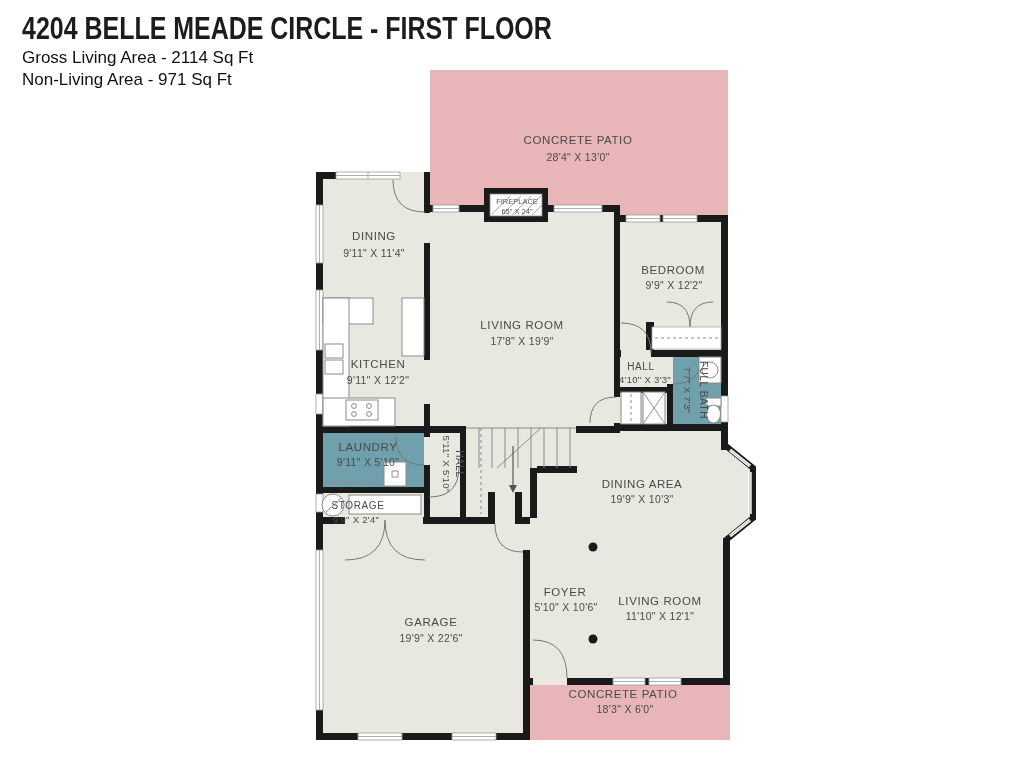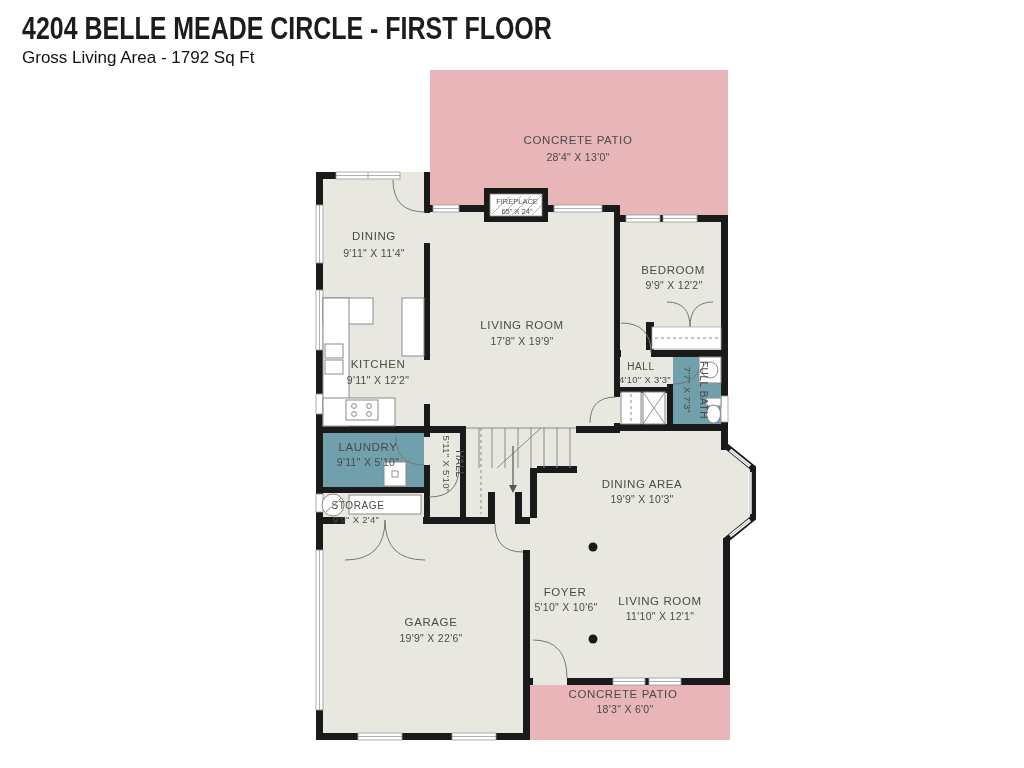--- a/index.html
+++ b/index.html
@@ -29,21 +29,22 @@
   .dash{stroke:#8a8a8a;stroke-width:1;stroke-dasharray:3 3;fill:none;}
   .hatch{stroke:#9a9a9a;stroke-width:.8;}
 </style>
 </head>
 <body>
 
 <div class="canvas">
 
   <div class="hdr">
     <div class="title">4204 BELLE MEADE CIRCLE - FIRST FLOOR</div>
-    <div class="sub">Gross Living Area - 1792 Sq Ft</div>
+    <div class="sub">Gross Living Area - 2114 Sq Ft</div>
+    <div class="sub">Non-Living Area - 971 Sq Ft</div>
   </div>
 
   <svg width="1024" height="768" viewBox="0 0 1024 768">
 
     <rect class="patio" x="430" y="70" width="298" height="145"></rect>
     <rect class="patio" x="530" y="675" width="200" height="65"></rect>
 
     <g>
       <rect class="floor" x="316" y="172" width="114" height="568"></rect>
       <rect class="floor" x="316" y="520" width="214" height="220"></rect>

